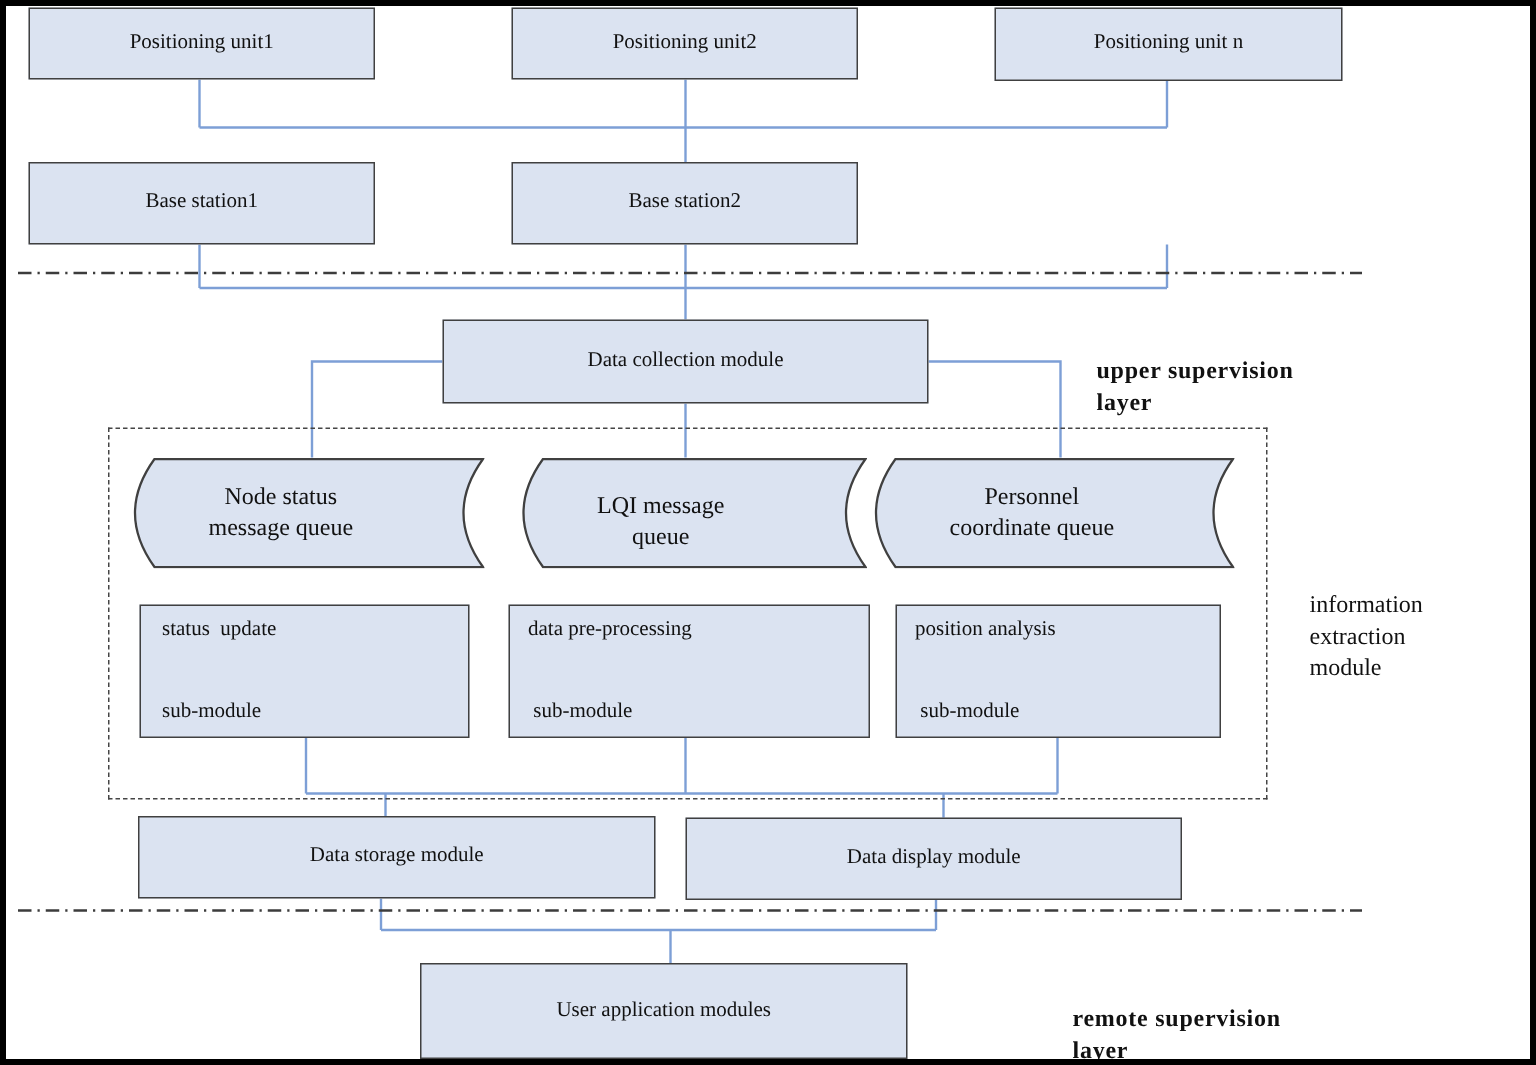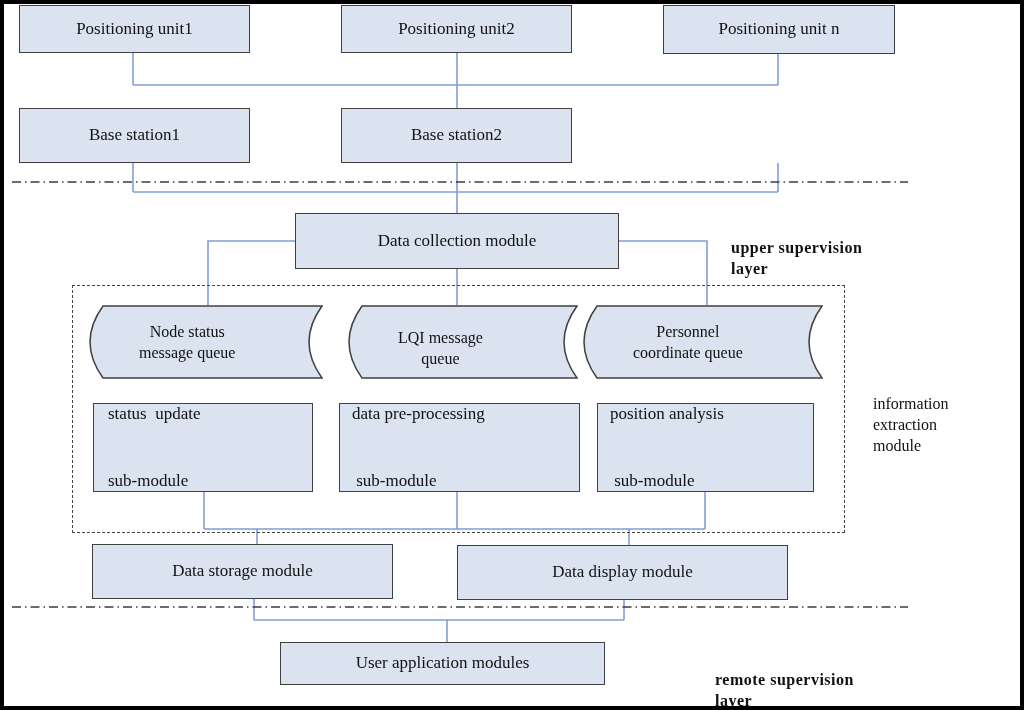--- a/index.html
+++ b/index.html
@@ -17,21 +17,21 @@
     border:4px solid var(--frame);
     font-family:"Liberation Serif","DejaVu Serif",serif;
     color:var(--text);
     overflow:hidden;
   }
   .node{
     position:absolute;box-sizing:border-box;
     background:var(--node-fill);
     border:1.6px solid var(--node-border);
     display:flex;align-items:center;justify-content:center;
-    font-size:17px;line-height:1.3;text-align:center;
+    font-size:14px;line-height:1.3;text-align:center;
     white-space:pre;
   }
   .node.leftalign{align-items:center;justify-content:flex-start;text-align:left;}
   .node .stack{display:block;}
   .stack .l{display:block;white-space:pre;}
   .queue{position:absolute;}
   .queue svg{position:absolute;left:0;top:0;}
   .queue .qtext{
     position:absolute;left:27px;top:50%;transform:translateY(-50%);
     font-size:16px;line-height:1.35;text-align:center;white-space:pre;
@@ -139,24 +139,24 @@
       <span class="l"> sub-module</span>
     </span>
   </div>
   <div class="node leftalign" style="left:593px;top:399px;width:217px;height:89px;padding-left:12px;">
     <span class="stack">
       <span class="l">position analysis</span>
       <span class="l"> sub-module</span>
     </span>
   </div>
 
-  <div class="node" style="left:88px;top:540px;width:301px;height:55px;">Data storage module</div>
+  <div class="node" style="left:88px;top:540px;width:345px;height:55px;">Data storage module</div>
   <div class="node" style="left:453px;top:541px;width:331px;height:55px;">Data display module</div>
 
-  <div class="node" style="left:276px;top:638px;width:325px;height:43px;">User application modules</div>
+  <div class="node" style="left:276px;top:638px;width:325px;height:64px;">User application modules</div>
 
   <div class="layerlabel bold" style="left:709px;top:212px;">
     <span class="l">upper supervision</span>
     <span class="l">layer</span>
   </div>
   <div class="layerlabel" style="left:853px;top:368px;">
     <span class="l">information</span>
     <span class="l">extraction</span>
     <span class="l">module</span>
   </div>

